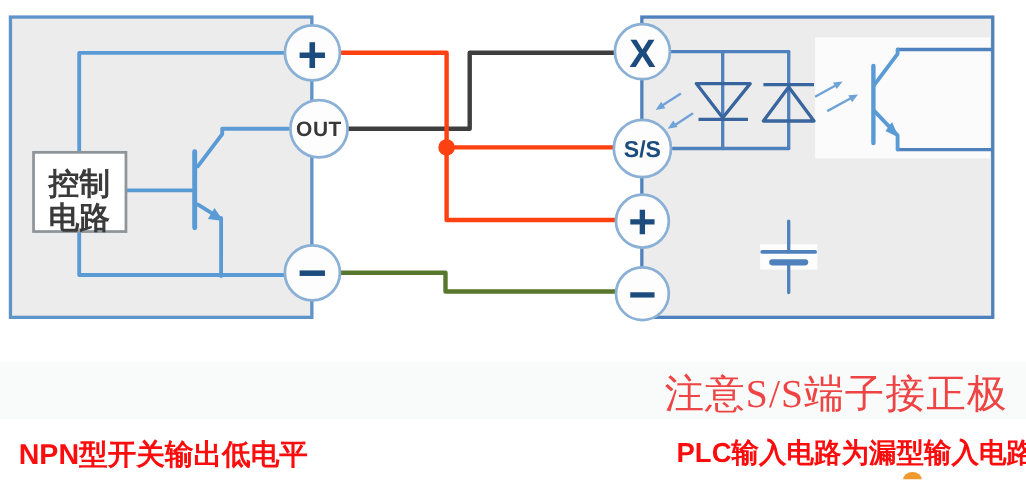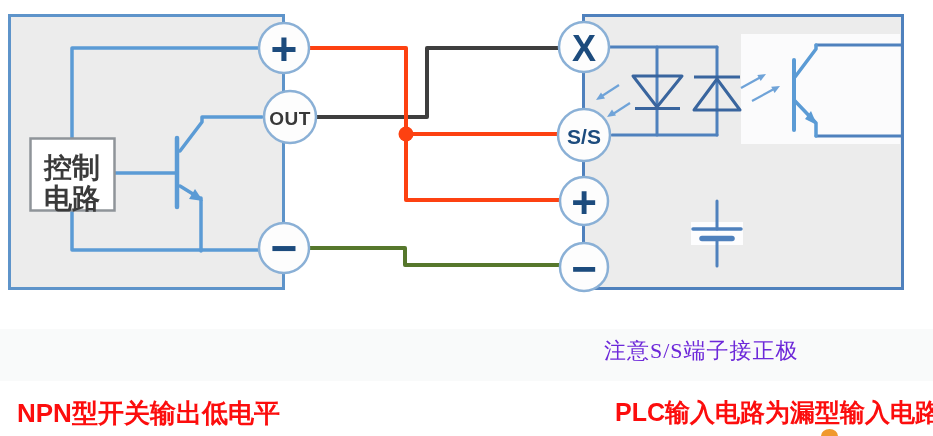--- a/index.html
+++ b/index.html
@@ -12,21 +12,21 @@
     background:#f6f7f8;opacity:.65;
   }
   svg.circuit{position:absolute;left:0;top:0;}
   .caption{position:absolute;white-space:nowrap;line-height:1.1;}
   .title-blue-left{
     left:26px;top:349px;font-family:"Liberation Serif","DejaVu Serif",serif;
     font-size:27px;font-weight:600;color:#2f5fa3;letter-spacing:3px;
   }
   .title-blue-right{
     left:604px;top:339px;font-family:"Liberation Serif","DejaVu Serif",serif;
-    font-size:22px;font-weight:500;color:#6d28d9;letter-spacing:1px;
+    font-size:36px;font-weight:500;color:#ef4444;letter-spacing:1px;
   }
   .note-red-left{
     left:17px;top:399px;font-size:26px;font-weight:bold;color:#fc0d0d;
   }
   .note-red-right{
     left:615px;top:399px;font-size:25px;font-weight:bold;color:#fc0d0d;
   }
   .orange-mark{
     position:absolute;left:821px;top:429px;width:17px;height:14px;
     background:#f0992e;border-radius:50%;

